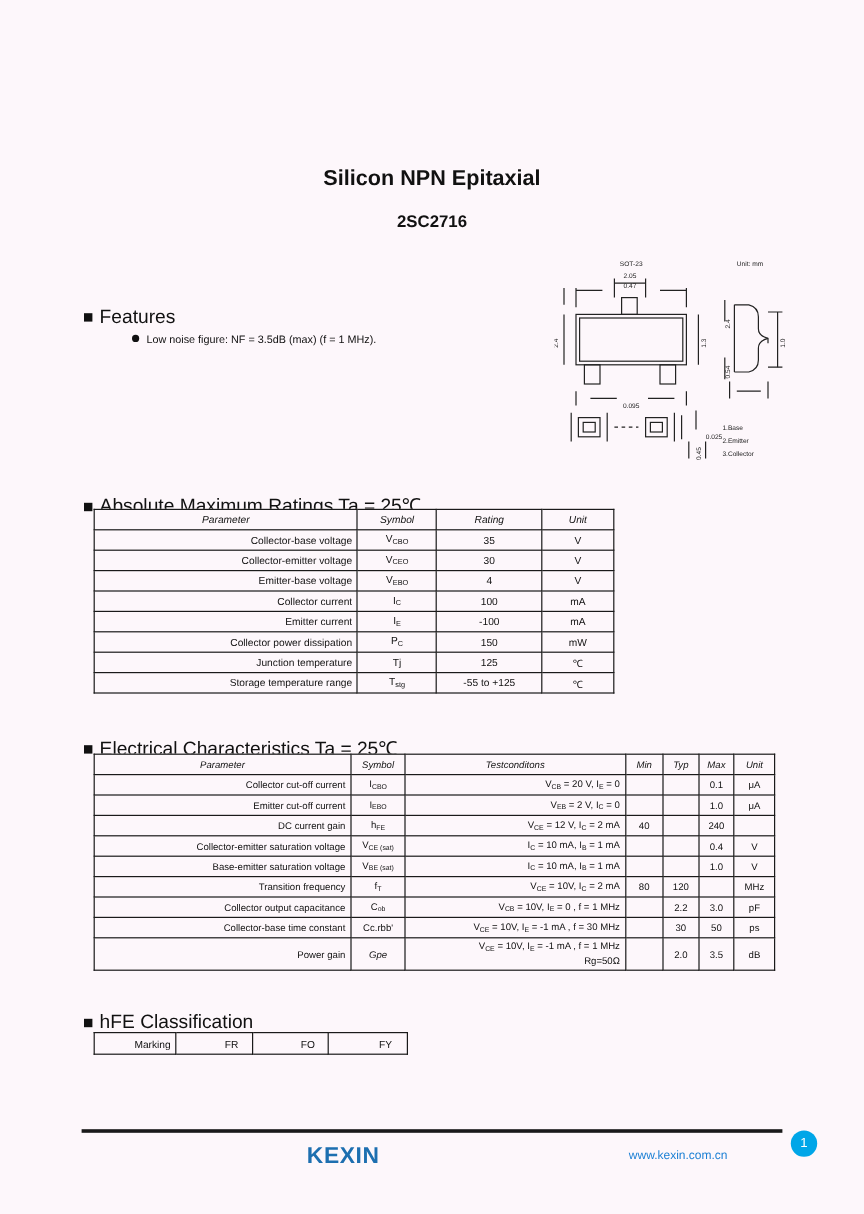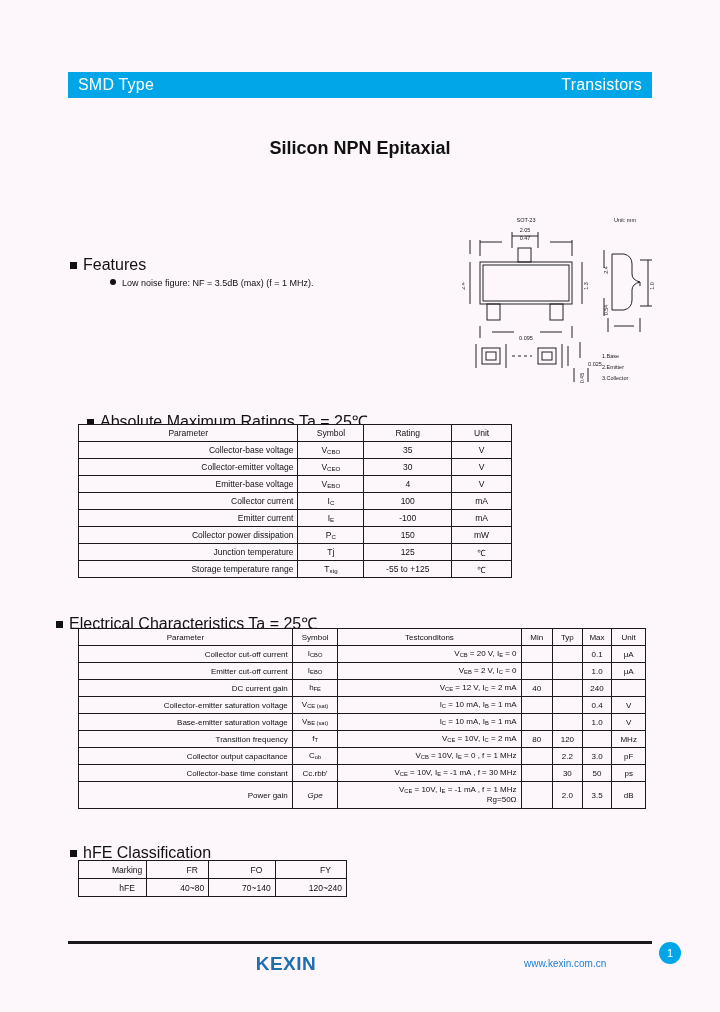--- a/index.html
+++ b/index.html
@@ -98,20 +98,21 @@
   table.dt td, table.dt th {
     border: 1px solid #1a1a1a;
     padding: 0 4px;
     font-weight: normal;
     text-align: center;
     vertical-align: middle;
     white-space: nowrap;
   }
   table.dt thead td {
     height: 16px;
+    font-style: italic;
   }
   table.dt tbody td {
     height: 16px;
   }
   table.dt td.left {
     text-align: right;
   }
   sub {
     font-size: 0.72em;
     vertical-align: -0.22em;
@@ -193,26 +194,23 @@
     display: flex;
     align-items: center;
     justify-content: center;
   }
 </style>
 </head>
 <body>
 
 <div class="page">
 
-  <div class="header-bar">
-    <span class="htext">SMD Type</span>
-    <span class="htext">Transistors</span>
-  </div>
 
   <div class="doc-title">Silicon NPN Epitaxial</div>
+  <div class="part-number">2SC2716</div>
 
   <div class="section-head" style="left:70px; top:256px;">
     <span class="sq"></span><span>Features</span>
   </div>
   <div class="bullet-line" style="left:80px; top:278px;">
     <span class="dot"></span><span>Low noise figure: NF = 3.5dB (max) (f = 1 MHz).</span>
   </div>
 
   <div class="drawing">
     <svg width="196" height="186" viewBox="0 0 196 186" xmlns="http://www.w3.org/2000/svg">
@@ -281,21 +279,21 @@
         <text x="133" y="160">0.025</text>
       </g>
       <g font-family="Liberation Sans, sans-serif" font-size="5.5" fill="#222" text-anchor="start">
         <text x="140" y="152">1.Base</text>
         <text x="140" y="163">2.Emitter</text>
         <text x="140" y="174">3.Collector</text>
       </g>
     </svg>
   </div>
 
-  <div class="section-head" style="left:70px; top:410px;margin-left:17px;">
+  <div class="section-head" style="left:70px; top:410px;">
     <span class="sq"></span><span>Absolute Maximum Ratings Ta = 25℃</span>
   </div>
   <table class="dt" id="table-abs-max">
     <colgroup>
       <col style="width:220px">
         <col style="width:66px">
         <col style="width:88px">
         <col style="width:60px">
     </colgroup>
     <thead>
@@ -351,21 +349,21 @@
         </tr>
         <tr>
           <td class="left">Storage temperature range</td>
           <td class="">T<sub>stg</sub></td>
           <td class="">-55 to +125</td>
           <td class="">℃</td>
         </tr>
       </tbody>
   </table>
 
-  <div class="section-head" style="left:56px; top:612px;">
+  <div class="section-head" style="left:70px; top:612px;">
     <span class="sq"></span><span>Electrical Characteristics Ta = 25℃</span>
   </div>
   <table class="dt" id="table-elec">
     <colgroup>
       <col style="width:218px">
         <col style="width:46px">
         <col style="width:186px">
       <col style="width:32px">
         <col style="width:30px">
         <col style="width:30px">
@@ -477,26 +475,20 @@
         <col style="width:64px">
         <col style="width:66px">
     </colgroup>
     <tbody>
       <tr id="hfe-marking-row">
           <td>Marking</td>
           <td>FR</td>
           <td>FO</td>
           <td>FY</td>
         </tr>
-      <tr id="hfe-value-row">
-          <td>hFE</td>
-          <td>40~80</td>
-          <td>70~140</td>
-          <td>120~240</td>
-        </tr>
     </tbody>
   </table>
 
   <div class="footer-rule"></div>
   <div class="logo">KEXIN</div>
   <div class="site-url">www.kexin.com.cn</div>
   <div class="page-badge">1</div>
 
 </div>
 

